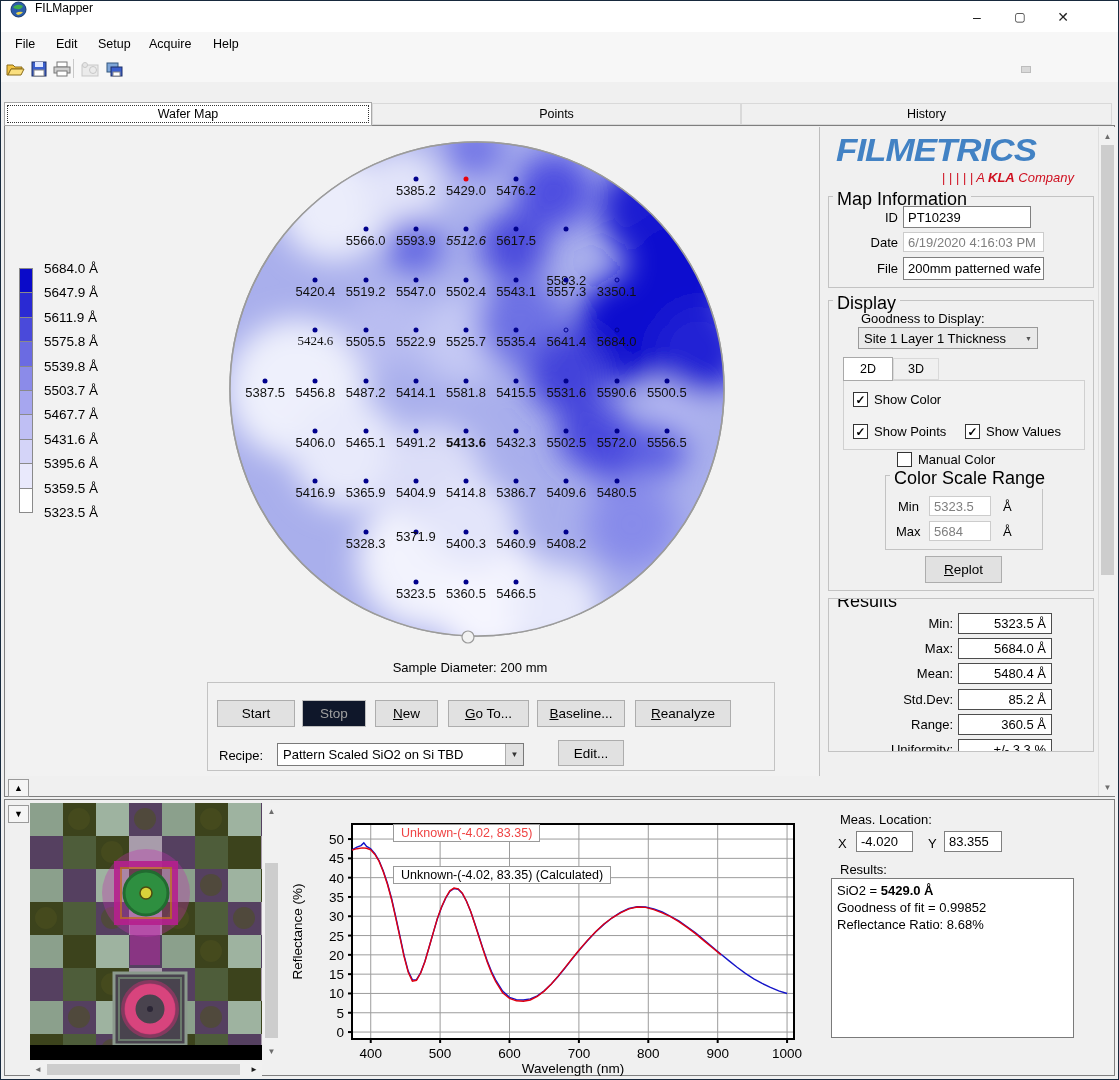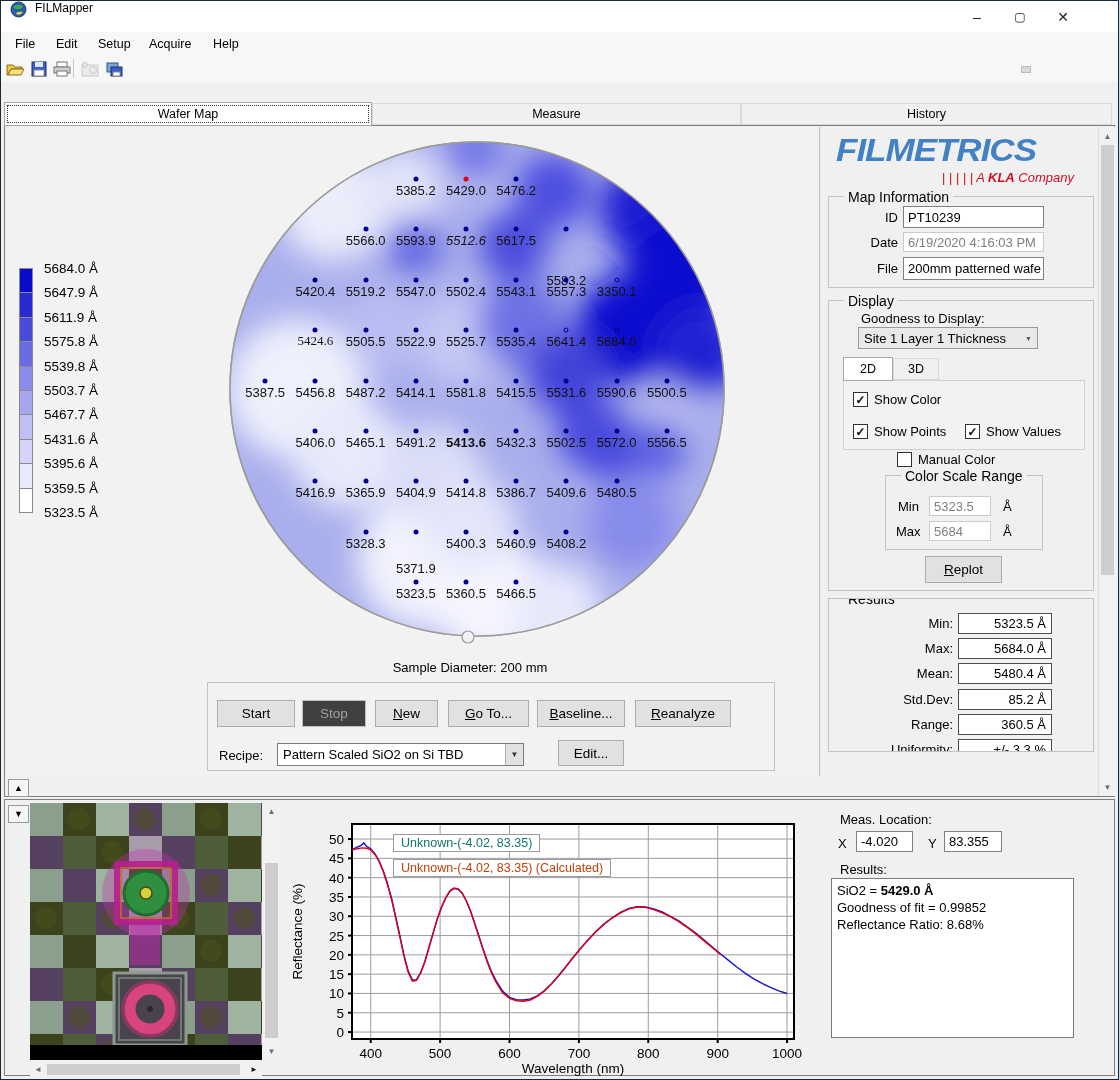--- a/index.html
+++ b/index.html
@@ -19,28 +19,28 @@
   
   .tab{position:absolute;top:103px;height:22px;display:flex;align-items:center;justify-content:center;
     font-size:12.5px;background:#f0f0f0;border:1px solid #d9d9d9;box-sizing:border-box}
   .tab.sel{background:#fff;border:1px solid #a9a9a9;outline:1px dotted #333;outline-offset:-4px;top:102px;height:24px;z-index:3}
   
   .main-area{left:4px;top:125px;width:1111px;height:672px;border:1px solid #7f7f7f;background:#f0f0f0;box-sizing:border-box}
   .map-panel{left:7px;top:127px;width:813px;height:649px;background:#f2f2f2;border-right:1px solid #bdbdbd;box-sizing:border-box}
   .bottom-area{left:4px;top:799px;width:1111px;height:277px;border:1px solid #7f7f7f;background:#f0f0f0;box-sizing:border-box}
   
   .group{position:absolute;border:1px solid #c3c3c3;box-sizing:border-box}
-  .group>.glabel{position:absolute;top:-8px;left:15px;background:#f0f0f0;padding:0 4px;font-size:14px;white-space:nowrap}
+  .group>.glabel{position:absolute;top:-8px;left:4px;background:#f0f0f0;padding:0 4px;font-size:18px;white-space:nowrap}
   
   .tb{position:absolute;background:#fff;border:1px solid #808080;box-sizing:border-box;
     display:flex;align-items:center;padding:0 4px;font-size:13px;white-space:nowrap;overflow:hidden}
   .tb.dis{color:#7f7f7f;border-color:#cccccc}
   .btn{position:absolute;background:#e1e1e1;border:1px solid #adadad;box-sizing:border-box;
     display:flex;align-items:center;justify-content:center;font-size:13.5px;cursor:default}
-  .btn.dis{color:#a0a0a0;background:#404040;border-color:#bfbfbf}
+  .btn.dis{color:#a0a0a0;background:#0f172a;border-color:#bfbfbf}
   .lbl{position:absolute;white-space:nowrap;font-size:13px}
   .lbl.r{transform:translateX(-100%)}
   .lbl.c{transform:translateX(-50%)}
   .cb{position:absolute;display:flex;align-items:center;gap:6px;font-size:13px;white-space:nowrap}
   .cb .box{width:13px;height:13px;background:#fff;border:1px solid #333;display:flex;align-items:center;justify-content:center;
     font-size:12px;line-height:12px;color:#000}
   .cb.on .box::after{content:"✓";font-weight:bold}
   .combo{position:absolute;background:#fff;border:1px solid #7a7a7a;box-sizing:border-box;display:flex;align-items:center;font-size:13px}
   .combo .ctext{flex:1;padding:0 5px;white-space:nowrap;overflow:hidden}
   .combo .carr{width:17px;align-self:stretch;background:#e1e1e1;border-left:1px solid #adadad;
@@ -134,21 +134,21 @@
         <rect x="8" y="11" width="7" height="4" fill="#fff" stroke="#888"></rect>
       </svg>
   </span>
   <span class="tbhandle"></span>
 </div>
 
 <div class="tab sel" style="left:4px;width:368px">
     <span>Wafer Map</span>
   </div>
 <div class="tab" style="left:372px;width:369px">
-    <span>Measure</span>
+    <span>Points</span>
   </div>
 <div class="tab" style="left:741px;width:371px">
     <span>History</span>
   </div>
 
 <div class="abs main-area"></div>
 <div class="abs map-panel"></div>
 
 <div id="colorbar">
     <div class="cbar-cell" style="top: 268px; height: 25.4px; background: rgb(10, 10, 201);"></div>
@@ -306,21 +306,21 @@
     <div class="wval" style="left: 466px; top: 492.4px;">5414.8</div>
     <div class="wdot filled" style="left: 516.2px; top: 481.4px;"></div>
     <div class="wval" style="left: 516.2px; top: 492.4px;">5386.7</div>
     <div class="wdot filled" style="left: 566.4px; top: 481.4px;"></div>
     <div class="wval" style="left: 566.4px; top: 492.4px;">5409.6</div>
     <div class="wdot filled" style="left: 616.6px; top: 481.4px;"></div>
     <div class="wval" style="left: 616.6px; top: 492.4px;">5480.5</div>
     <div class="wdot filled" style="left: 365.6px; top: 531.8px;"></div>
     <div class="wval" style="left: 365.6px; top: 542.8px;">5328.3</div>
     <div class="wdot filled" style="left: 415.8px; top: 531.8px;"></div>
-    <div class="wval" style="left: 415.8px; top: 568px;">5371.9</div>
+    <div class="wval" style="left: 415.8px; top: 536px;">5371.9</div>
     <div class="wdot filled" style="left: 466px; top: 531.8px;"></div>
     <div class="wval" style="left: 466px; top: 542.8px;">5400.3</div>
     <div class="wdot filled" style="left: 516.2px; top: 531.8px;"></div>
     <div class="wval" style="left: 516.2px; top: 542.8px;">5460.9</div>
     <div class="wdot filled" style="left: 566.4px; top: 531.8px;"></div>
     <div class="wval" style="left: 566.4px; top: 542.8px;">5408.2</div>
     <div class="wdot filled" style="left: 415.8px; top: 582.2px;"></div>
     <div class="wval" style="left: 415.8px; top: 593.2px;">5323.5</div>
     <div class="wdot filled" style="left: 466px; top: 582.2px;"></div>
     <div class="wval" style="left: 466px; top: 593.2px;">5360.5</div>
@@ -352,21 +352,21 @@
   <div class="logo-name">FILMETRICS</div>
   <div class="logo-tag">
     <span>| | | | |</span><span> A </span><b>KLA</b><span> Company</span>
   </div>
 </div>
 
 <div class="group" style="left:828px;top:196px;width:266px;height:92px">
   <span class="glabel">Map Information</span>
 </div>
 <div class="lbl r" style="left:898px;top:210px">ID</div>
-<div class="tb" style="left:903px;top:206px;width:141px;height:22px">PT10239</div>
+<div class="tb" style="left:903px;top:206px;width:128px;height:22px">PT10239</div>
 <div class="lbl r" style="left:898px;top:235px">Date</div>
 <div class="tb dis" style="left:903px;top:232px;width:141px;height:20px">6/19/2020 4:16:03 PM</div>
 <div class="lbl r" style="left:898px;top:261px">File</div>
 <div class="tb" style="left:903px;top:257px;width:141px;height:23px">200mm patterned wafe</div>
 
 <div class="group" style="left:828px;top:300px;width:266px;height:291px">
   <span class="glabel">Display</span>
 </div>
 <div class="lbl" style="left:861px;top:311px">Goodness to Display:</div>
 <div class="combo flat" style="left:858px;top:327px;width:180px;height:22px">
@@ -616,22 +616,22 @@
       <text x="362.2857142857143" y="258" text-anchor="middle" font-size="13.5" font-family="Liberation Sans, sans-serif">800</text>
       <line x1="431.6734693877551" y1="239" x2="431.6734693877551" y2="243" stroke="#000" stroke-width="2"></line>
       <text x="431.6734693877551" y="258" text-anchor="middle" font-size="13.5" font-family="Liberation Sans, sans-serif">900</text>
       <line x1="501.0612244897959" y1="239" x2="501.0612244897959" y2="243" stroke="#000" stroke-width="2"></line>
       <text x="501.0612244897959" y="258" text-anchor="middle" font-size="13.5" font-family="Liberation Sans, sans-serif">1000</text>
       <text x="287" y="273" text-anchor="middle" font-size="13.5" font-family="Liberation Sans, sans-serif">Wavelength (nm)</text>
       <text x="16" y="131.5" text-anchor="middle" font-size="13.5" font-family="Liberation Sans, sans-serif" transform="rotate(-90 16 131.5)">Reflectance (%)</text>
       <polyline points="66.0,49.9 70.9,47.2 75.0,45.6 77.8,42.9 80.6,46.4 84.7,48.7 88.9,53.7 93.1,60.7 97.2,70.7 101.4,83.1 105.6,98.5 109.7,116.6 113.9,135.9 118.0,155.2 122.2,171.1 126.4,179.9 130.5,179.6 134.7,172.6 138.9,161.4 143.0,147.5 147.2,132.9 151.3,119.0 155.5,107.4 159.7,98.1 163.8,91.5 168.0,88.5 172.2,89.2 176.3,93.5 180.5,101.2 184.7,111.6 188.8,123.6 193.0,136.3 197.1,149.1 201.3,161.0 205.5,171.5 209.6,179.9 216.6,191.1 223.5,197.3 230.4,199.6 237.4,200.0 244.3,198.9 251.3,195.8 258.2,190.8 265.1,184.2 272.1,176.5 279.0,168.0 286.0,159.1 292.9,150.6 301.2,141.0 309.6,132.1 317.9,124.4 326.2,117.8 334.5,112.4 342.9,108.5 351.2,106.6 359.5,107.0 367.8,108.9 376.2,112.0 384.5,116.3 392.8,120.9 401.1,126.7 409.5,132.9 417.8,139.8 426.1,146.7 434.4,153.7 442.8,160.6 451.1,167.2 459.4,173.4 467.8,178.8 476.1,183.4 484.4,187.3 492.7,190.8 501.1,193.5" fill="none" stroke="#1414c8" stroke-width="1.4"></polyline>
       <polyline points="66.0,50.2 70.9,48.7 76.4,47.9 80.6,48.3 84.7,49.9 88.9,54.5 93.1,61.4 97.2,71.5 101.4,84.2 105.6,99.7 109.7,117.8 113.9,137.1 118.0,156.4 122.2,172.2 126.4,181.1 130.5,180.3 134.7,173.0 138.9,161.8 143.0,147.5 147.2,132.9 151.3,118.6 155.5,107.0 159.7,97.7 163.8,90.8 168.0,88.1 172.2,88.8 176.3,93.1 180.5,101.2 184.7,111.6 188.8,124.0 193.0,137.1 197.1,149.8 201.3,162.2 205.5,173.0 209.6,181.5 216.6,192.7 223.5,198.5 230.4,200.8 237.4,201.2 244.3,200.0 251.3,196.5 258.2,191.1 265.1,184.2 272.1,176.1 279.0,167.6 286.0,158.7 292.9,150.2 301.2,140.6 309.6,131.7 317.9,124.0 326.2,117.8 334.5,112.8 342.9,108.9 351.2,107.0 359.5,107.4 367.8,109.7 376.2,112.8 384.5,116.6 392.8,121.7 401.1,127.4 409.5,133.6 417.8,140.6 426.1,147.5 435.1,154.9" fill="none" stroke="#e00010" stroke-width="1.4"></polyline>
     </svg>
-  <div class="legend" style="left:107px;top:34px;color:#0f766e">Unknown-(-4.02, 83.35)</div>
-  <div class="legend" style="left:107px;top:59px;color:#c2410c">Unknown-(-4.02, 83.35) (Calculated)</div>
+  <div class="legend" style="left:107px;top:24px;color:#ef4444">Unknown-(-4.02, 83.35)</div>
+  <div class="legend" style="left:107px;top:66px;color:#000000">Unknown-(-4.02, 83.35) (Calculated)</div>
 </div>
 
 <div class="lbl" style="left:840px;top:812px">Meas. Location:</div>
 <div class="lbl" style="left:838px;top:836px">X</div>
 <div class="tb" style="left:856px;top:831px;width:57px;height:21px">-4.020</div>
 <div class="lbl" style="left:928px;top:836px">Y</div>
 <div class="tb" style="left:944px;top:831px;width:58px;height:21px">83.355</div>
 <div class="lbl" style="left:840px;top:862px">Results:</div>
 <div class="abs" style="left:831px;top:878px;width:243px;height:160px;background:#fff;border:1px solid #7a7a7a;padding:3px 5px;box-sizing:border-box">
   <div class="resbox-line"><span>SiO2 = </span><b>5429.0 Å</b></div>

